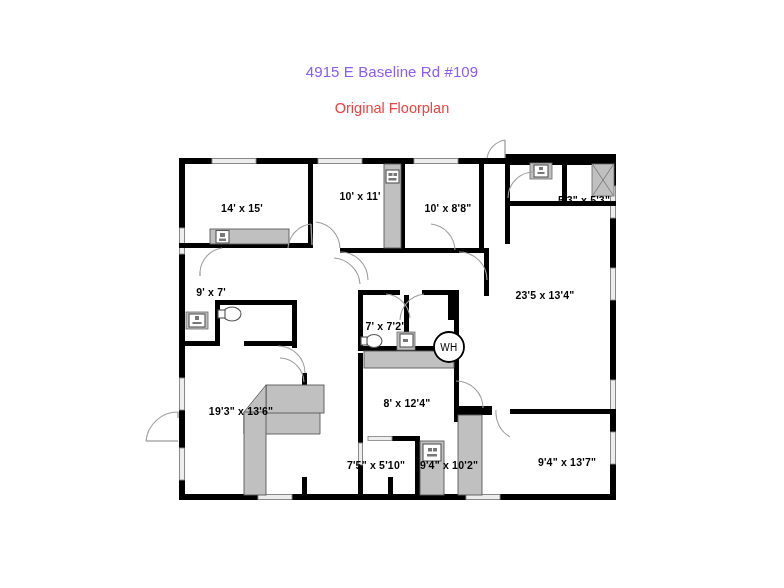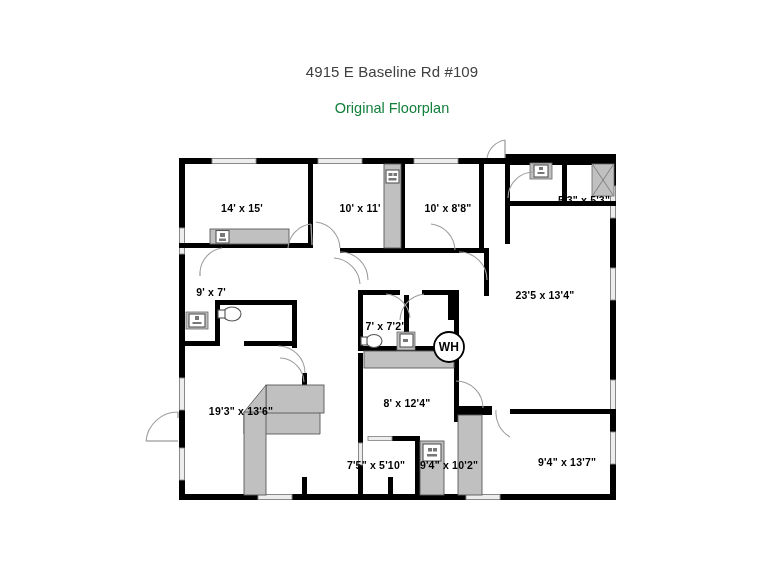--- a/index.html
+++ b/index.html
@@ -28,26 +28,26 @@
     left: 0;
     top: 62px;
     width: 784px;
     text-align: center;
     line-height: 1.30;
   }
   .title-line {
     font-size: 15px;
     font-weight: 400;
     letter-spacing: 0.1px;
-    color: #404040;
+    color: #8b5cf6;
   }
   .subtitle-line {
     font-size: 14.5px;
     font-weight: 400;
-    color: #15803d;
+    color: #ef4444;
     margin-top: 17px;
   }
 
   
   #plan {
     position: absolute;
     left: 0;
     top: 0;
     width: 784px;
     height: 588px;
@@ -61,22 +61,22 @@
     position: absolute;
     font-size: 10.5px;
     font-weight: 700;
     color: #000000;
     white-space: nowrap;
     transform: translate(-50%, -50%);
     letter-spacing: 0.2px;
   }
   .wh-label {
     position: absolute;
-    font-size: 12px;
-    font-weight: 700;
+    font-size: 10px;
+    font-weight: 400;
     color: #000000;
     white-space: nowrap;
     transform: translate(-50%, -50%);
     letter-spacing: 0.3px;
   }
 </style>
 </head>
 <body>
 
 <div id="page">
@@ -340,21 +340,21 @@
 
       <g>
         <rect class="w" x="388" y="477" width="5" height="18"></rect>
       </g>
 
     </svg>
   </div>
 
   <div>
     <div class="room-label" style="left:242px; top:208px;">14' x 15'</div>
-    <div class="room-label" style="left:360px; top:208px;text-align:right;">10' x 11'</div>
+    <div class="room-label" style="left:360px; top:196px;text-align:right;">10' x 11'</div>
     <div class="room-label" style="left:448px; top:208px;">10' x 8'8"</div>
     <div class="room-label" style="left:211px; top:292px;text-align:center;">9' x 7'</div>
     <div class="room-label" style="left:584px; top:200px;">5'3" x 5'3"</div>
     <div class="room-label" style="left:545px; top:295px;">23'5 x 13'4"</div>
     <div class="room-label" style="left:386px; top:326px;">7' x 7'2"</div>
     <div class="wh-label" style="left:449px; top:347px;">WH</div>
     <div class="room-label" style="left:407px; top:403px;">8' x 12'4"</div>
     <div class="room-label" style="left:241px; top:411px;">19'3" x 13'6"</div>
     <div class="room-label" style="left:376px; top:465px;">7'5" x 5'10"</div>
     <div class="room-label" style="left:449px; top:465px;">9'4" x 10'2"</div>

